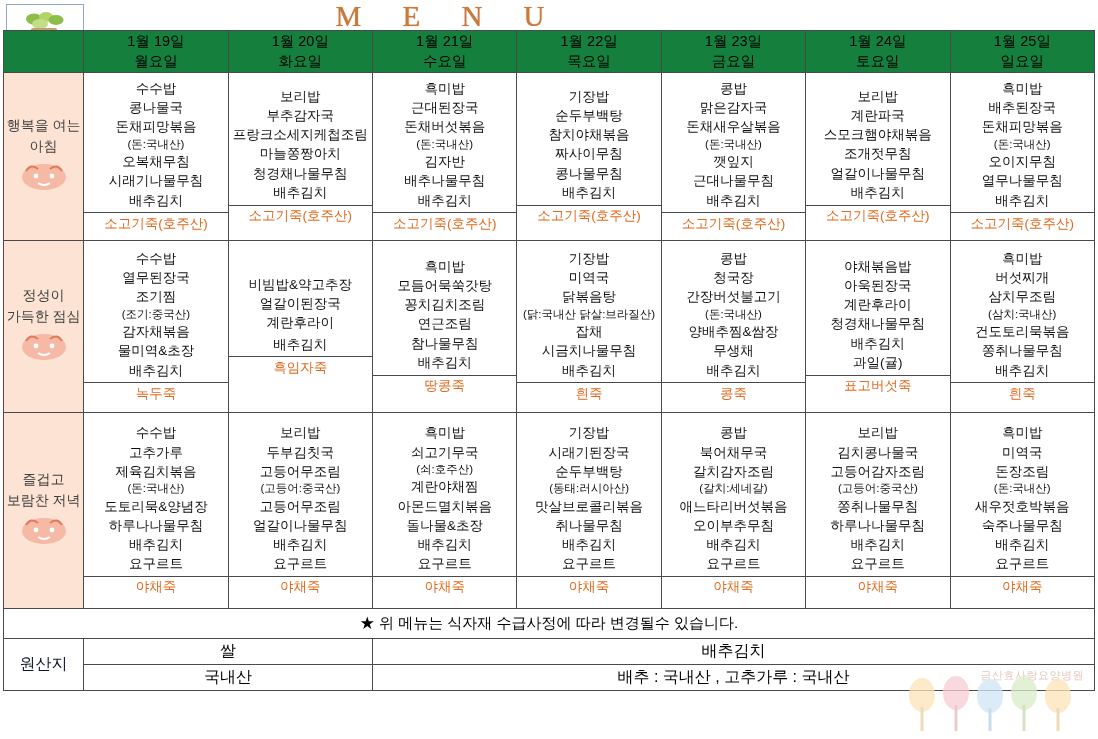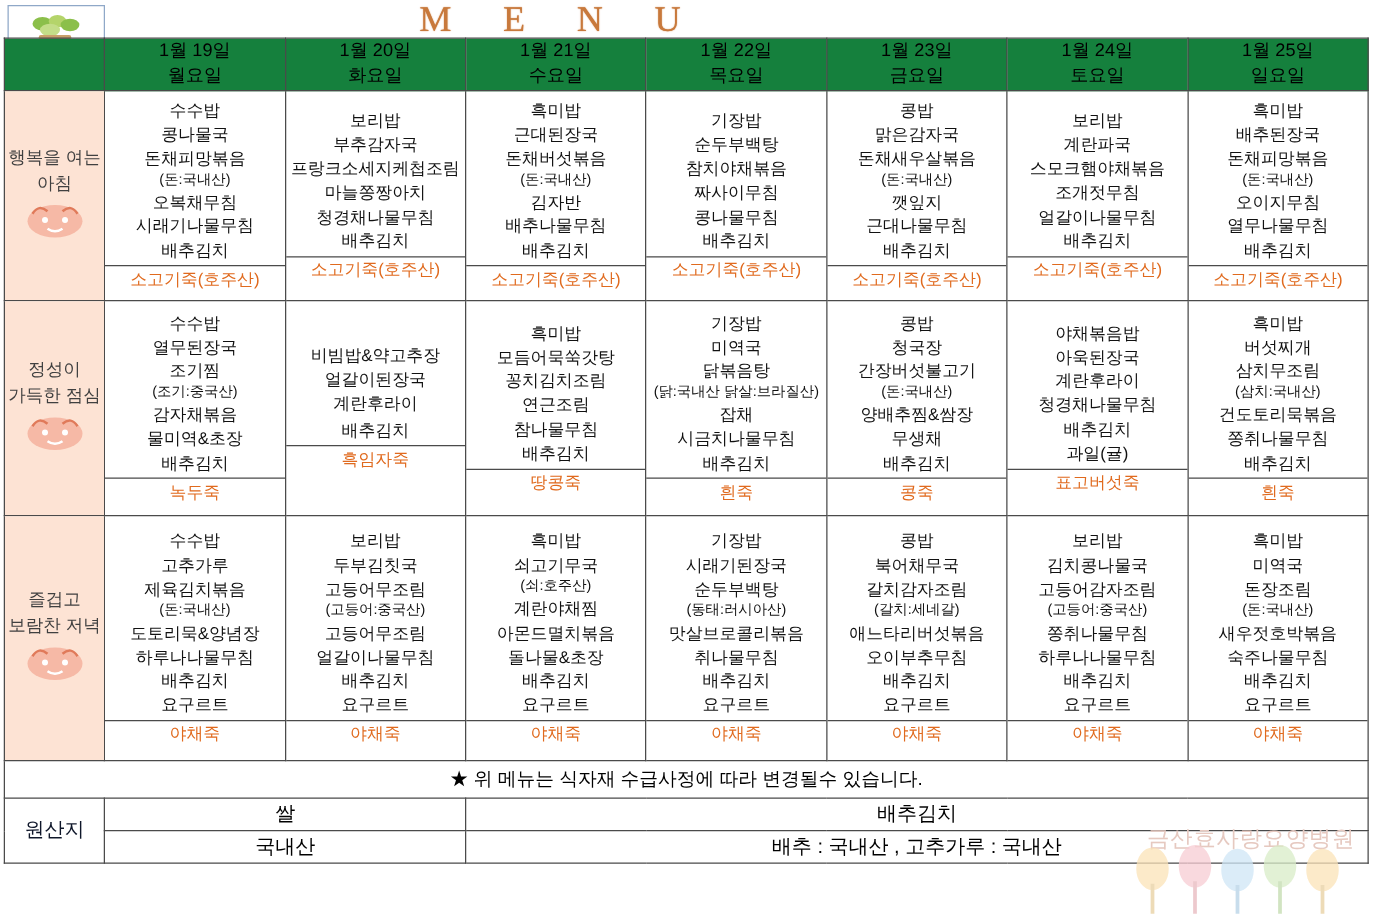--- a/index.html
+++ b/index.html
@@ -141,21 +141,21 @@
   
   .wm {
     position: absolute;
     right: 12px; bottom: 4px;
     width: 186px; height: 62px;
     pointer-events: none;
   }
   .wm-text {
     position: absolute;
     right: 14px; bottom: 56px;
-    font-size: 18px;
+    font-size: 11px;
     color: #e6c9c0;
     letter-spacing: 0.5px;
   }
 </style>
 </head>
 <body>
 
 <div id="page">
 
   <div class="title-bar">

